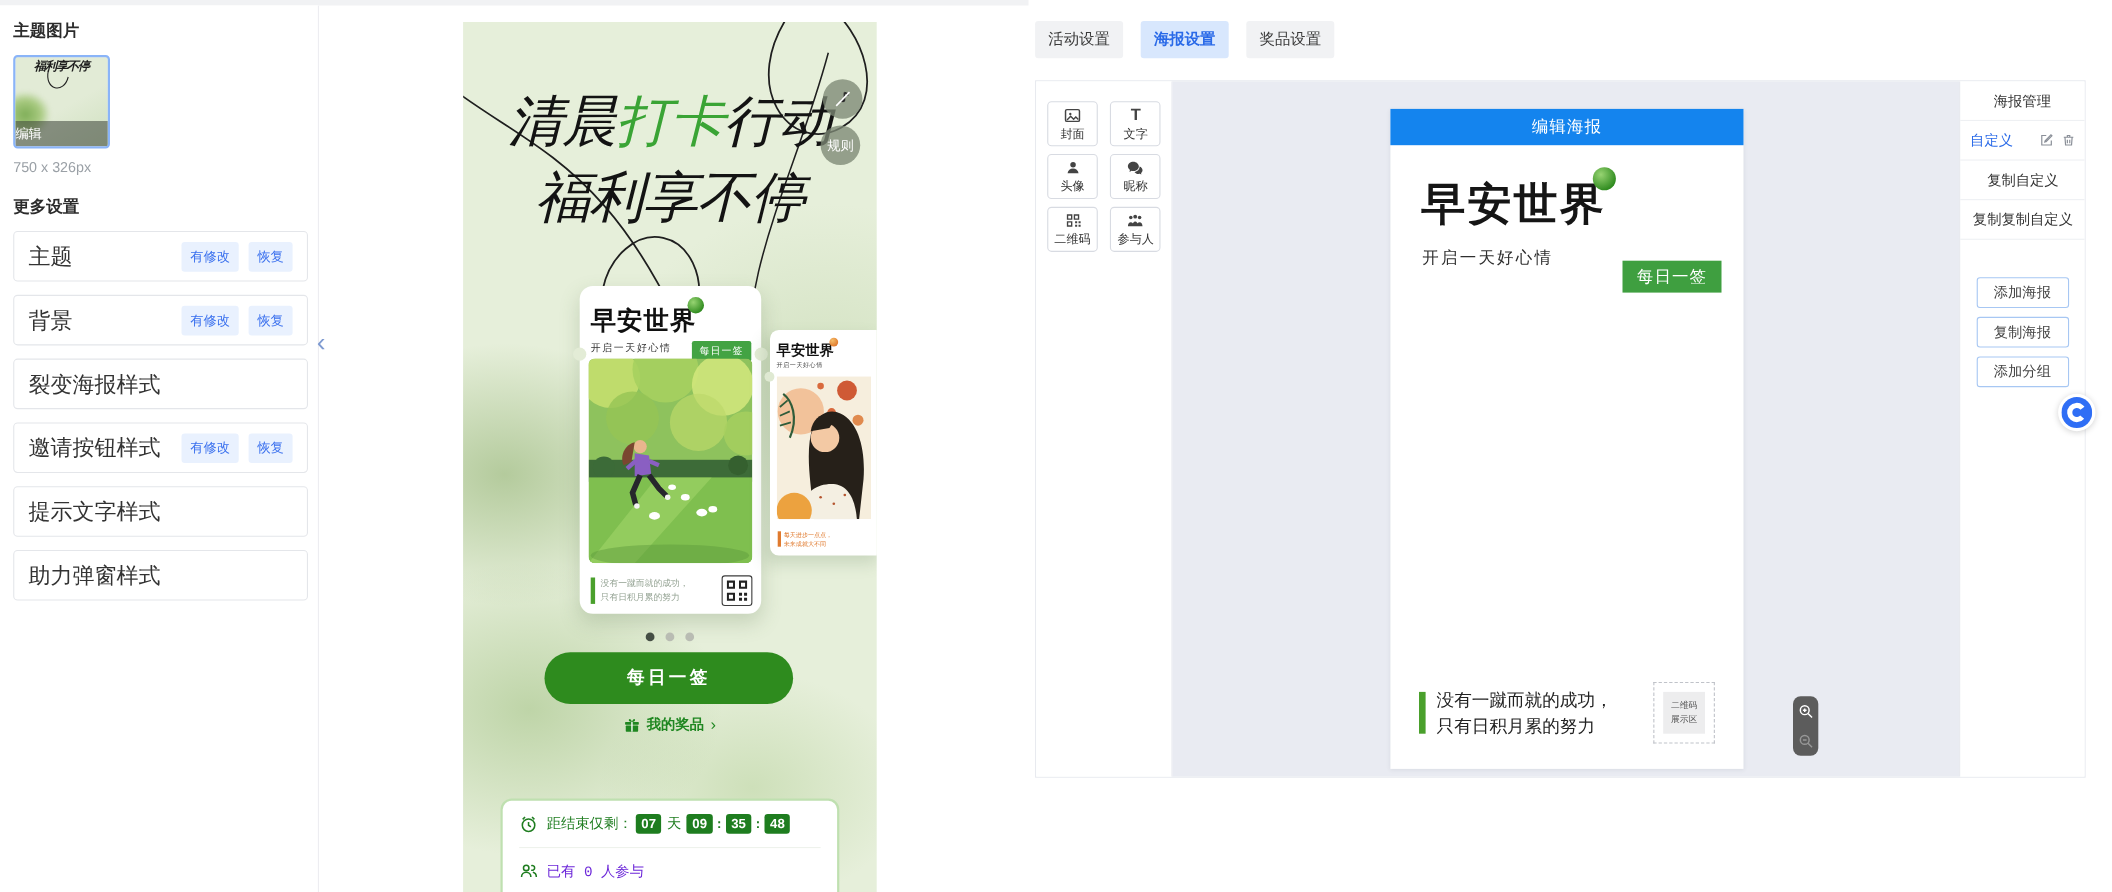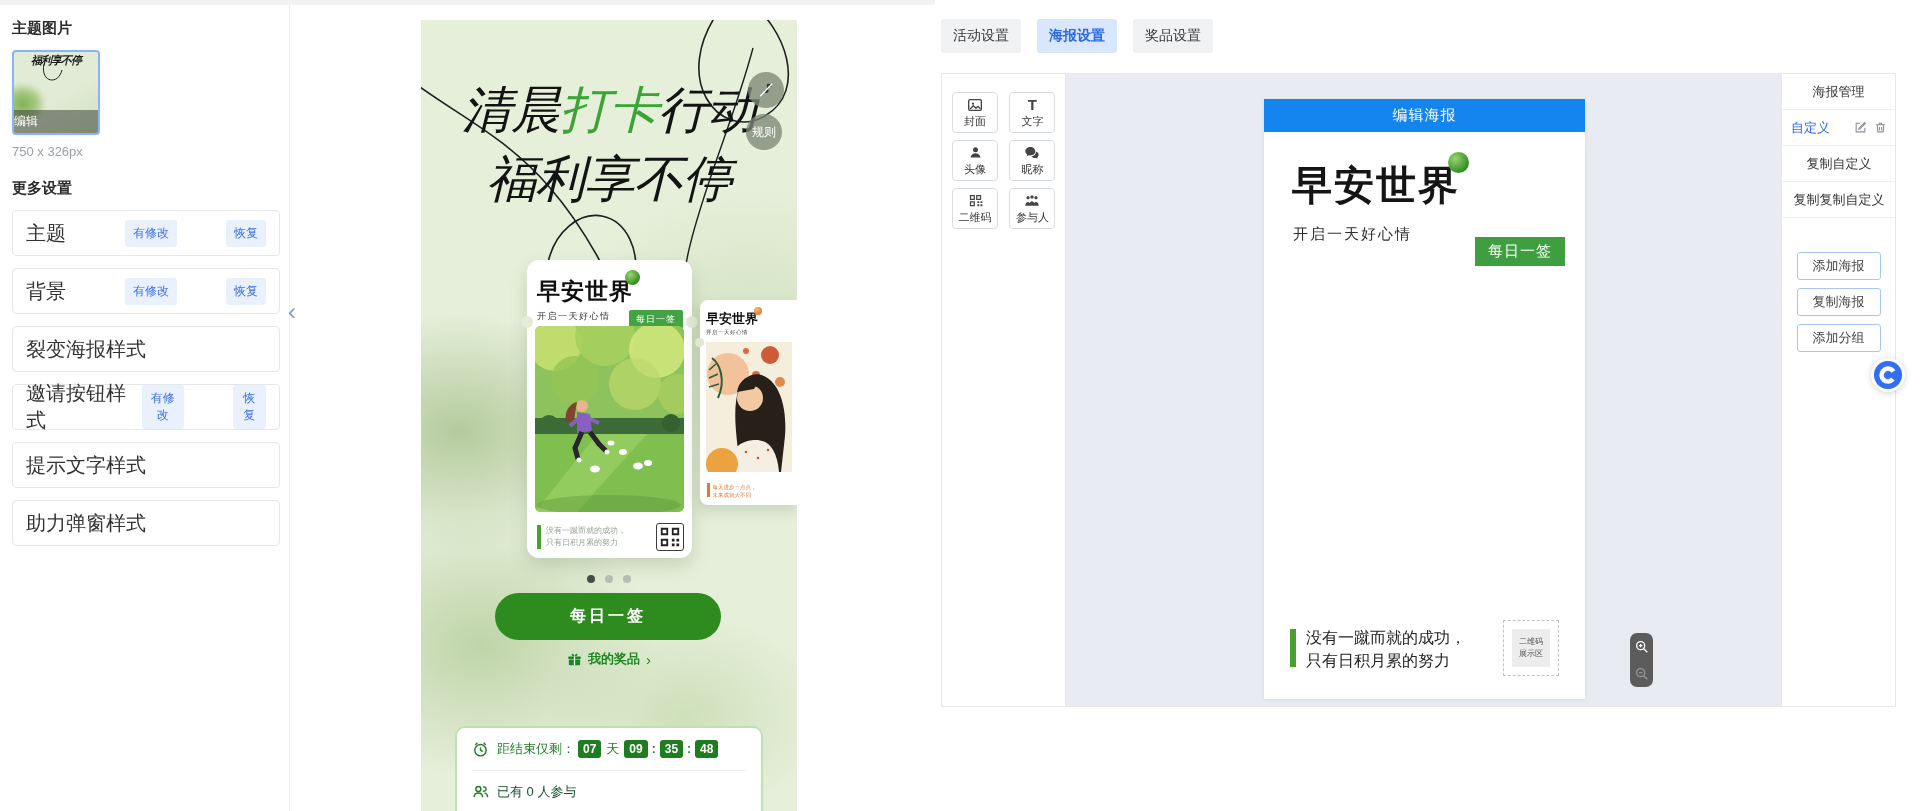--- a/index.html
+++ b/index.html
@@ -19,21 +19,21 @@
     background:radial-gradient(closest-side,#7fae58,#a7c97f 60%,rgba(167,201,127,0)); border-radius:50%; filter:blur(2px); }
   .thumb-title { position:absolute; top:1px; left:0; right:0; text-align:center;
     font-weight:bold; font-style:italic; font-size:11px; color:#1d1d1d; letter-spacing:-1px; }
   .thumb-curve { position:absolute; left:0; top:0; }
   .thumb-edit { position:absolute; bottom:0; left:0; right:0; height:23px; line-height:23px;
     background:rgba(58,66,56,.55); color:#fff; font-size:12px; text-align:left; }
   .size-label { color:#9aa0a6; font-size:13px; margin:9px 0 20px 0; }
   .set-row { display:flex; align-items:center; justify-content:space-between; width:268px; height:46px;
     border:1px solid #e4e6ea; border-radius:4px; margin-bottom:12px; padding:0 13px; background:#fff; }
   .set-label { font-size:20px; color:#333; }
-  .row-btns { display:flex;gap:40px; }
+  .row-btns { display:flex; }
   .chip { border:none; background:#e9f1fe; color:#3a70ee; font-size:12px; padding:5px 8px;
     border-radius:3px; margin-left:9px; cursor:pointer; font-family:inherit; }
   .collapse-handle { position:absolute; left:288px; top:300px; color:#7f9bd1; font-size:24px;
     line-height:24px; cursor:pointer; user-select:none; }
 
   
   .phone { position:absolute; left:421px; top:20px; width:376px; height:791px; overflow:hidden;
     background:
       radial-gradient(230px 170px at 10% 52%, rgba(139,173,106,.55), rgba(139,173,106,0) 70%),
       radial-gradient(260px 210px at 88% 40%, rgba(197,216,176,.55), rgba(197,216,176,0) 72%),
@@ -98,21 +98,21 @@
   .cd-card { position:absolute; left:34px; top:706px; width:308px; height:102px; background:#fff;
     border:2px solid #bfe0b0; border-radius:10px; padding:0 15px; }
   .cd-row { height:42px; display:flex; align-items:center; }
   .cd-row + .cd-row { border-top:1px solid #eef2ec; }
   .cd-row svg { margin-right:8px; flex:none; }
   .cd-label { color:#1f7d20; font-size:13px; }
   .badge { background:#1e7d1f; color:#fff; font-weight:bold; font-size:12px; padding:2px 5px;
     border-radius:3px; margin:0 3px; }
   .cd-sep { color:#1f7d20; font-weight:bold; font-size:12px; margin:0 1px; }
   .cd-unit { color:#1f7d20; font-size:13px; margin:0 2px; }
-  .pt-text { color:#14532d; font-size:13px; }
+  .pt-text { color:#6d28d9; font-size:13px;font-family:Liberation Mono, monospace; }
 
   
   .tabs { position:absolute; left:941px; top:19px; display:flex; }
   .tab { background:#f1f2f4; color:#3a3a3a; font-size:14px; padding:8px 12px; border-radius:3px;
     margin-right:16px; cursor:pointer; }
   .tab.active { background:#d8e7fd; color:#2a6ae8; font-weight:bold; }
 
   .editor { position:absolute; left:941px; top:73px; width:955px; height:634px;
     border:1px solid #e6e8ee; background:#fff; }
   .toolbox { position:absolute; left:0; top:0; bottom:0; width:124px; background:#fff;

